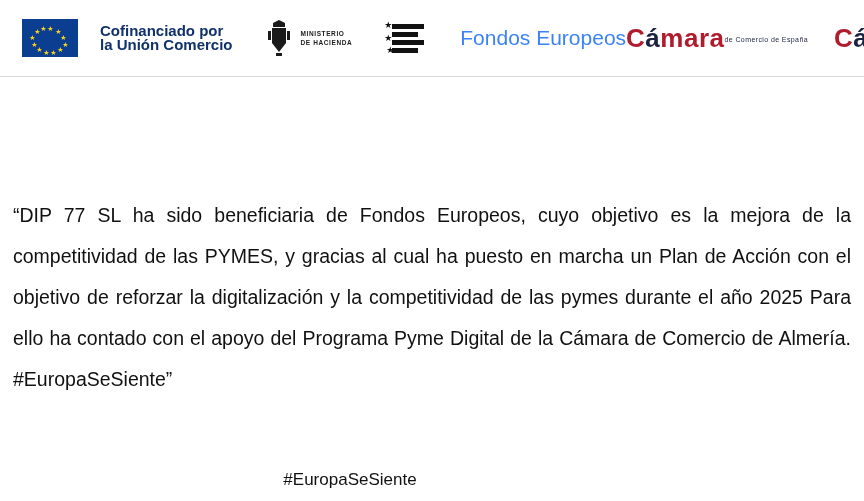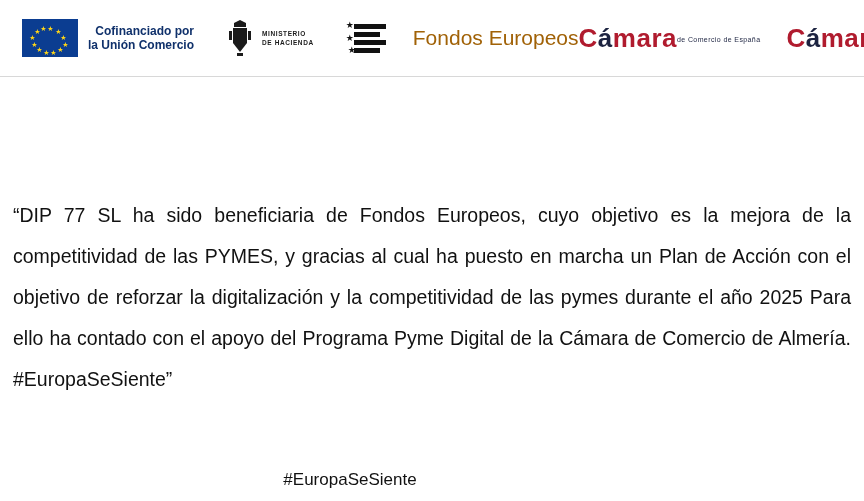--- a/index.html
+++ b/index.html
@@ -54,27 +54,26 @@
   .eu-star {
     position: absolute;
     color: #ffd617;
     font-size: 7px;
     line-height: 7px;
     width: 7px;
     height: 7px;
     text-align: center;
   }
   .eu-text {
-    margin-left: 10px;
-    font-size: 12px;
+    margin-left: 22px;
+    font-size: 15px;
     line-height: 14px;
     color: #10316b;
     font-weight: bold;
     white-space: nowrap;
-    text-align: right;
   }
 
   .vsep {
     width: 1px;
     height: 46px;
     background: #c9c9c9;
     margin: 0 16px;
   }
 
   
@@ -113,23 +112,23 @@
     height: 5px;
     background: #111111;
   }
   .fe-star {
     position: absolute;
     color: #111111;
     font-size: 9px;
     line-height: 9px;
   }
   .fe-text {
-    margin-left: 19px;
+    margin-left: 28px;
     font-size: 21px;
-    color: #a16207;
+    color: #3b82f6;
     white-space: nowrap;
   }
 
   
   .cam-block {
     display: flex;
     flex-direction: row;
     align-items: center;
     line-height: 1;
   }

